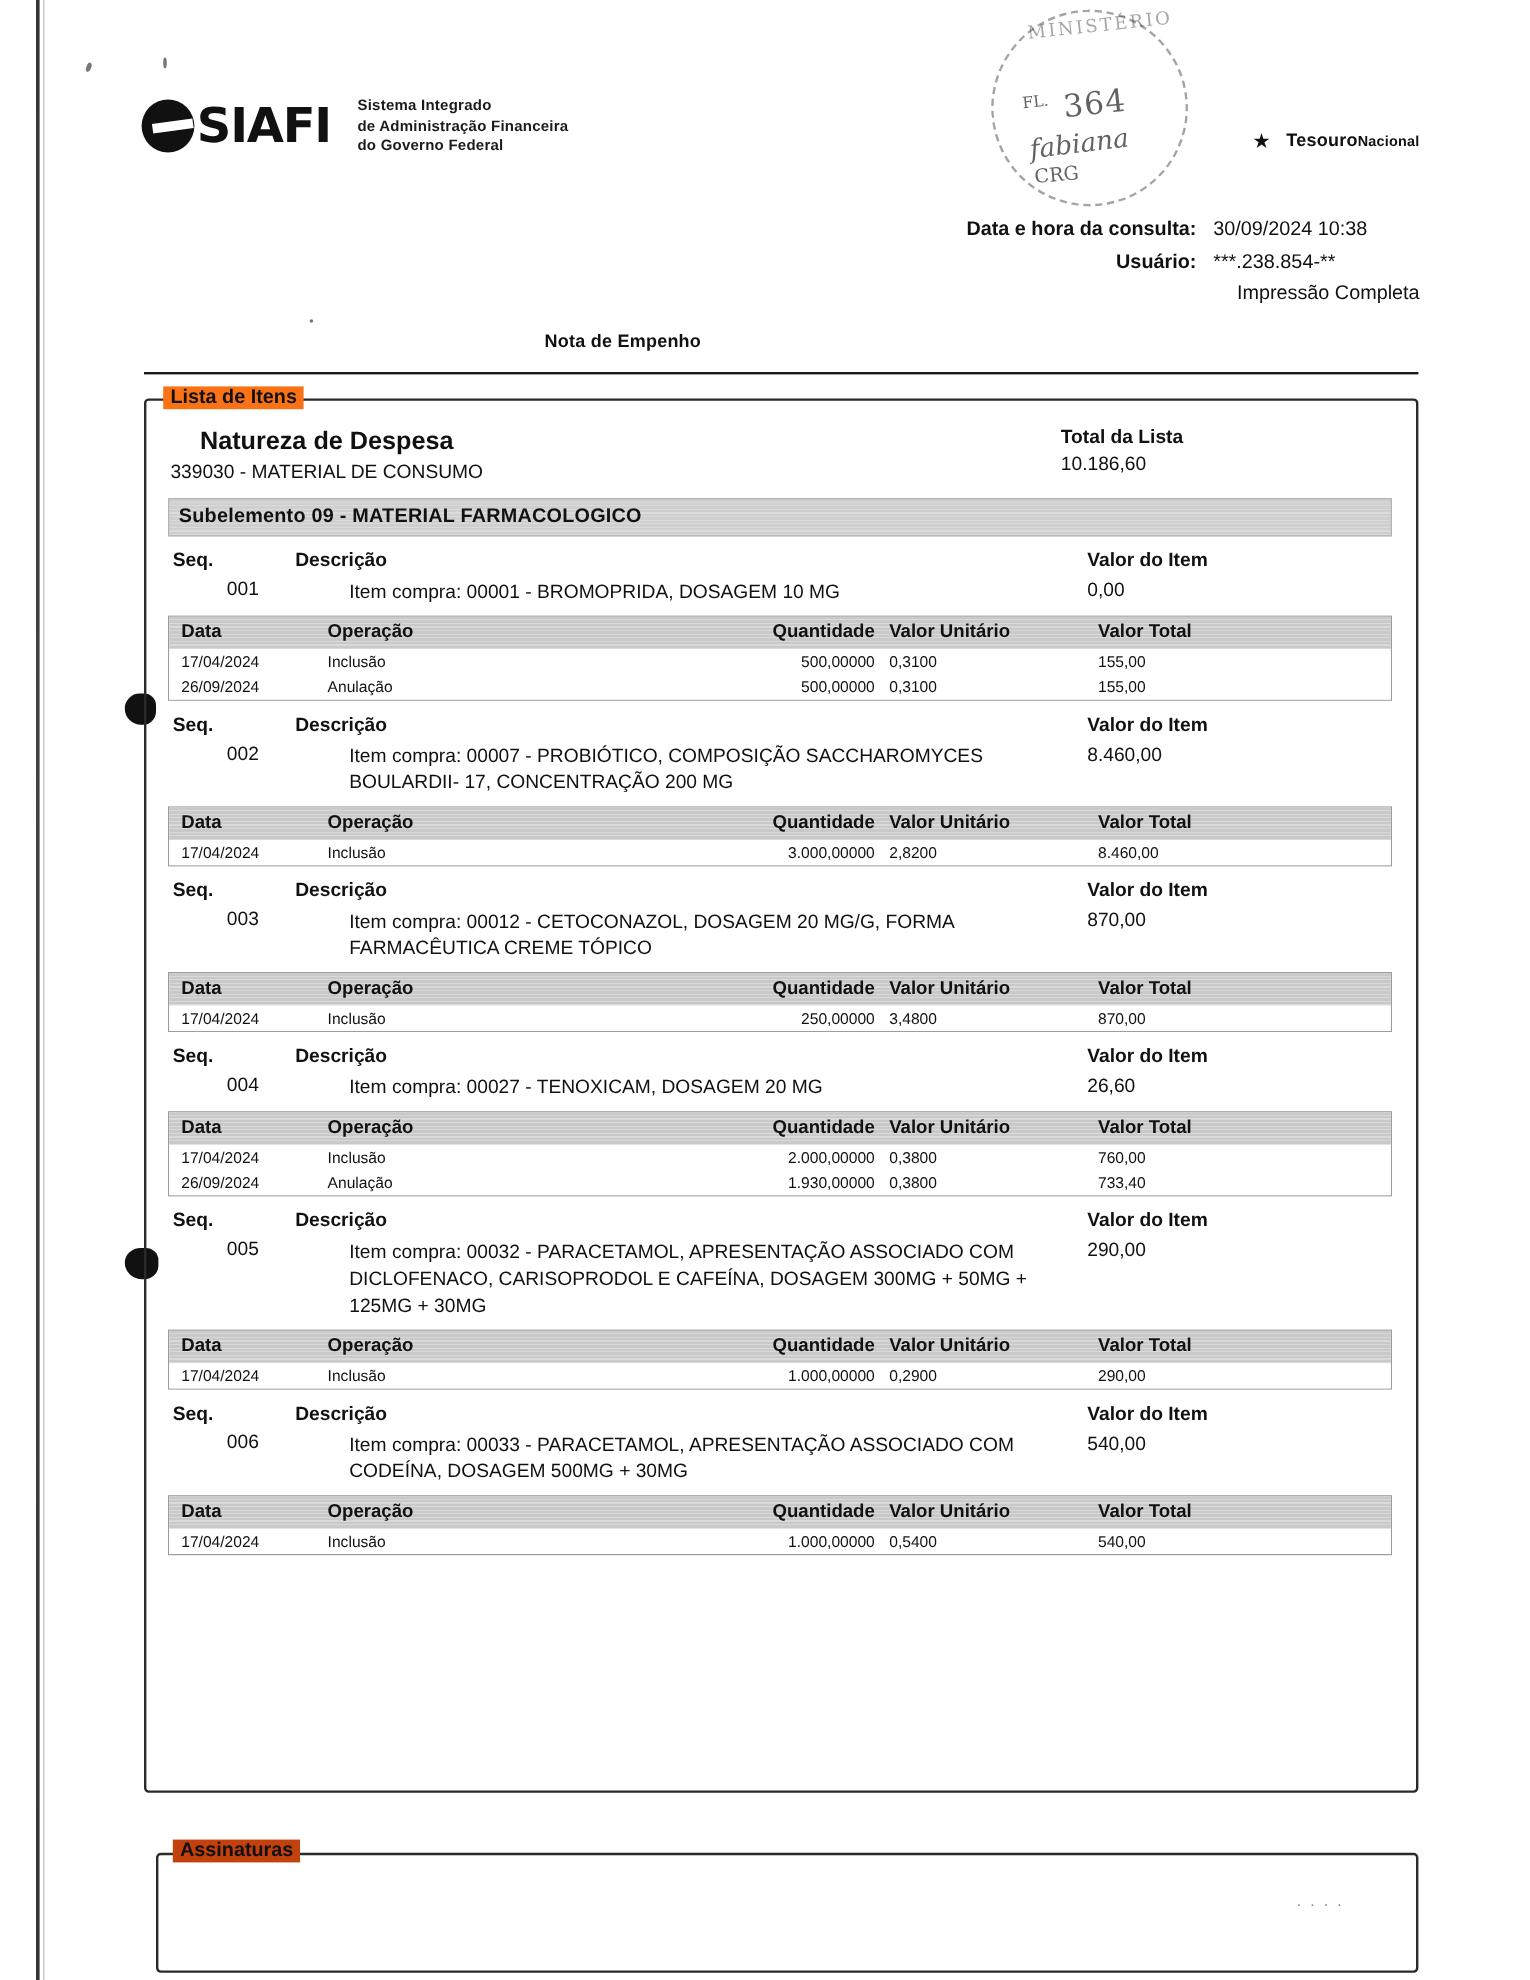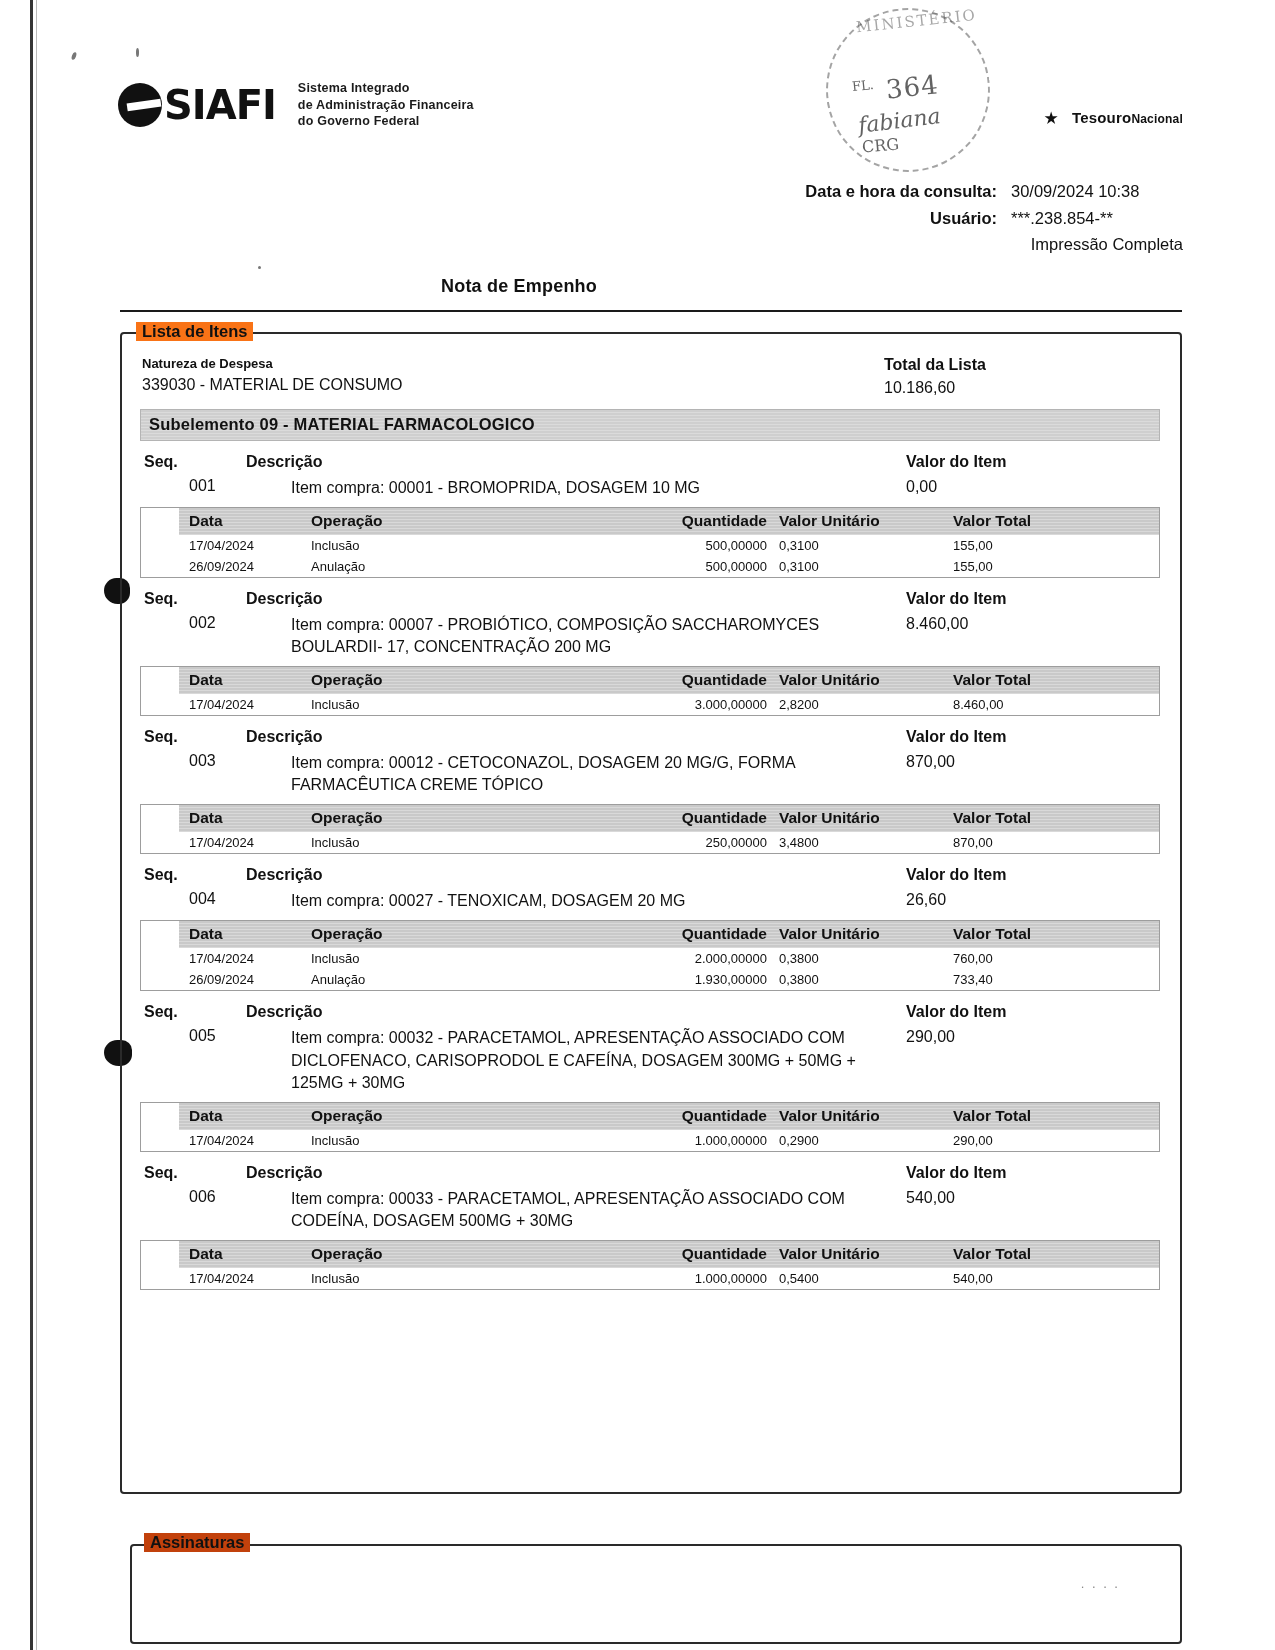--- a/index.html
+++ b/index.html
@@ -173,21 +173,21 @@
   }
   .meta .plain {
     font-weight: normal;
   }
 
   .doc-title {
     position: absolute;
     left: 0; top: 276px;
     width: 1038px;
     text-align: center;
-    font-size: 18px;
+    font-size: 15px;
     font-weight: bold;
     letter-spacing: .2px;
   }
   .hr-top {
     position: absolute;
     left: 120px; top: 310px;
     width: 1062px; height: 2px;
     background: #1a1a1a;
   }
 
@@ -213,21 +213,21 @@
     position: absolute;
     left: 18px; top: 22px;
     width: 1020px;
   }
 
   .nat-row {
     display: flex;
     justify-content: space-between;
     padding: 0 6px 0 2px;
   }
-  .nat-left .t1 { font-size: 13px; font-weight: bold; }
+  .nat-left .t1 { font-size: 21px; font-weight: bold; text-align: center; }
   .nat-left .t2 { font-size: 16px; margin-top: 5px; }
   .nat-right { width: 270px; }
   .nat-right .t1 { font-size: 16px; font-weight: bold; }
   .nat-right .t2 { font-size: 16px; margin-top: 5px; }
 
   .subelement {
     margin-top: 12px;
     background: #cfcfcf;
     background-image: repeating-linear-gradient(0deg, rgba(255,255,255,.25) 0 1px, rgba(0,0,0,0) 1px 3px);
     border: 1px solid #b4b4b4;
@@ -257,21 +257,20 @@
     padding: 0 4px;
     margin-left: 45px;
   }
   .item-body .col-desc { line-height: 1.38; padding-right: 12px; }
   .item-body .col-val { padding-top: 1px; }
 
   
   .ops {
     margin-top: 8px;
     border: 1px solid #9d9d9d;
-    padding-left: 38px;
   }
   .ops-head {
     display: flex;
     background: #c9c9c9;
     background-image: repeating-linear-gradient(0deg, rgba(255,255,255,.3) 0 1px, rgba(0,0,0,0) 1px 3px);
     font-size: 15.5px;
     font-weight: bold;
     padding: 4px 0 5px 0;
   }
   .ops-row {

